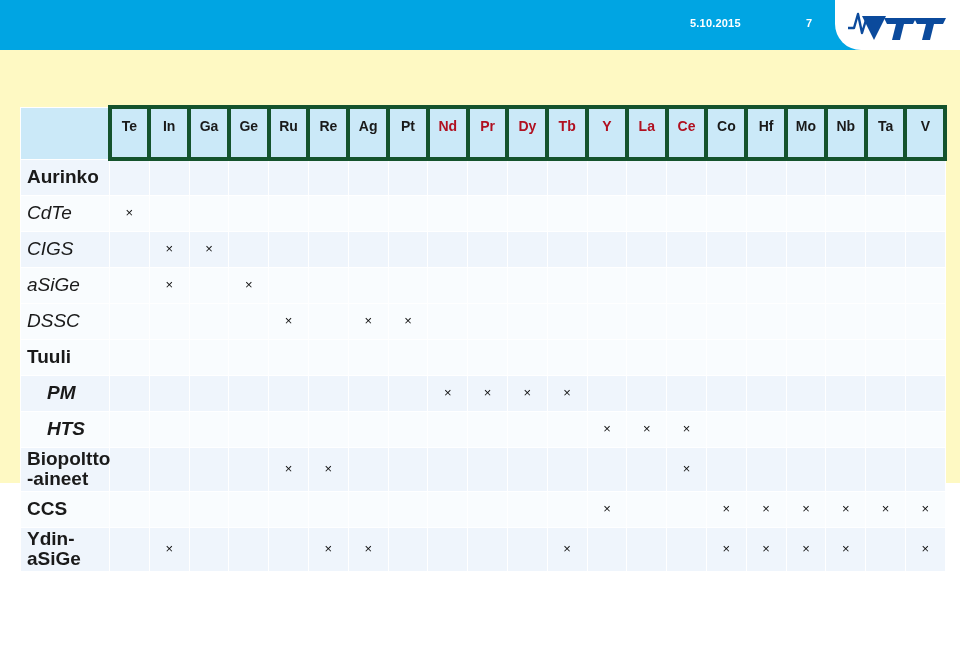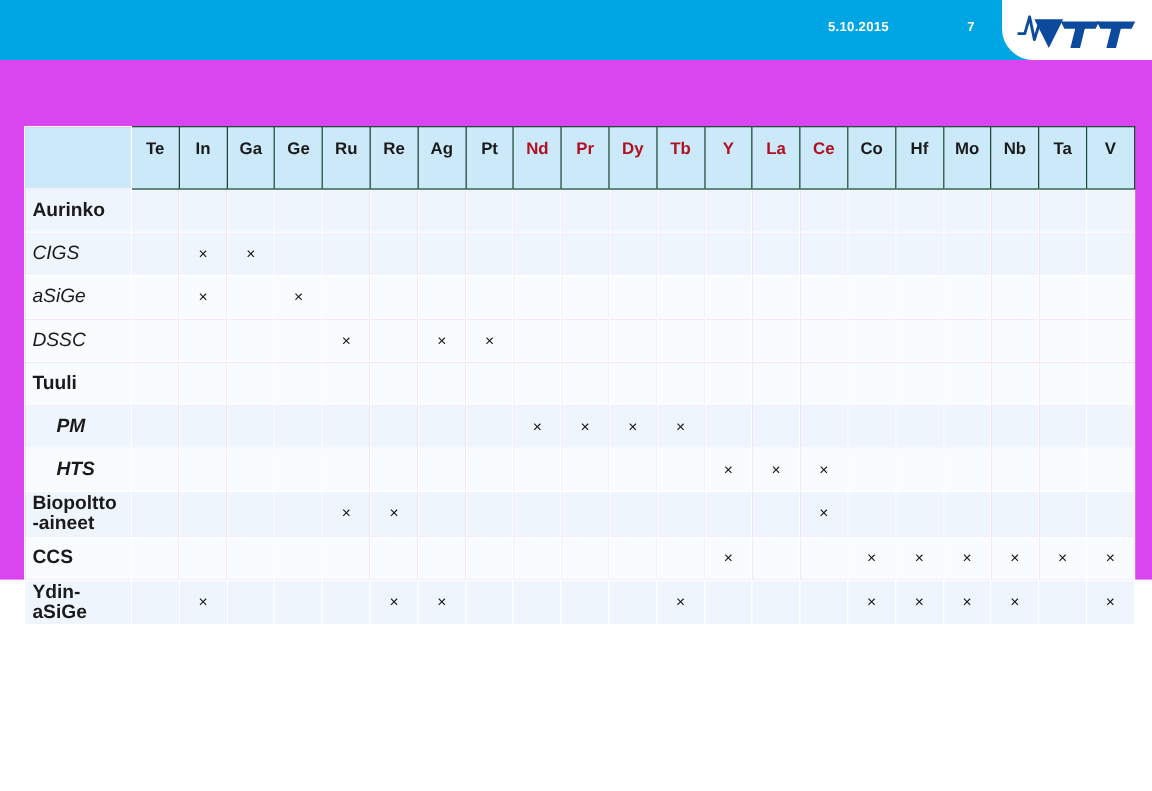--- a/index.html
+++ b/index.html
@@ -6,21 +6,21 @@
   html, body {
     margin: 0; padding: 0;
     width: 960px; height: 659px;
     background: #ffffff;
     font-family: "Liberation Sans", sans-serif;
     overflow: hidden;
   }
   #page {
     position: relative;
     width: 960px; height: 483px;
-    background: #d946ef;
+    background: #fef9c3;
   }
 
   
   #banner {
     position: absolute;
     left: 0; top: 0;
     width: 960px; height: 50px;
     background: #00a5e3;
     overflow: hidden;
   }
@@ -66,38 +66,38 @@
   table.matrix col.lab { width: 89px; }
   table.matrix col.el  { width: 39.8px; }
 
   table.matrix th.corner {
     background: #cbe9f8;
     border: 1px solid #ffffff;
     height: 52px;
   }
   table.matrix th.elhead {
     background: #cbe9f8;
-    border: 1px solid #14532d;
+    border: 4px solid #14532d;
     height: 52px;
     vertical-align: top;
     padding-top: 10px;
     font-size: 14px;
     font-weight: bold;
     color: #1a1a1a;
     text-align: center;
     line-height: 1;
   }
   table.matrix th.elhead.crit { color: #b01020; }
 
   table.matrix td.rowlabel {
     border: 1px solid #ffffff;
     height: 36px;
     padding-left: 6px;
     padding-right: 4px;
-    font-size: 16px;
+    font-size: 19px;
     color: #1a1a1a;
     text-align: left;
     white-space: pre-line;
     line-height: 1.08;
   }
   table.matrix td.rowlabel.grp { font-weight: bold; font-style: normal; }
   table.matrix td.rowlabel.sub { font-style: italic; font-weight: normal; }
   table.matrix td.rowlabel.indent { padding-left: 26px; font-weight: bold; }
 
   table.matrix td.cell {
@@ -207,20 +207,44 @@
             <td class="cell"></td>
             <td class="cell"></td>
             <td class="cell"></td>
             <td class="cell"></td>
             <td class="cell"></td>
             <td class="cell"></td>
             <td class="cell"></td>
             <td class="cell"></td>
             <td class="cell"></td>
           </tr>
+          <tr class="band-b">
+            <td class="rowlabel sub">CdTe</td>
+            <td class="cell"><span class="xmark">×</span></td>
+            <td class="cell"></td>
+            <td class="cell"></td>
+            <td class="cell"></td>
+            <td class="cell"></td>
+            <td class="cell"></td>
+            <td class="cell"></td>
+            <td class="cell"></td>
+            <td class="cell"></td>
+            <td class="cell"></td>
+            <td class="cell"></td>
+            <td class="cell"></td>
+            <td class="cell"></td>
+            <td class="cell"></td>
+            <td class="cell"></td>
+            <td class="cell"></td>
+            <td class="cell"></td>
+            <td class="cell"></td>
+            <td class="cell"></td>
+            <td class="cell"></td>
+            <td class="cell"></td>
+          </tr>
           <tr class="band-a">
             <td class="rowlabel sub">CIGS</td>
             <td class="cell"></td>
             <td class="cell"><span class="xmark">×</span></td>
             <td class="cell"><span class="xmark">×</span></td>
             <td class="cell"></td>
             <td class="cell"></td>
             <td class="cell"></td>
             <td class="cell"></td>
             <td class="cell"></td>

